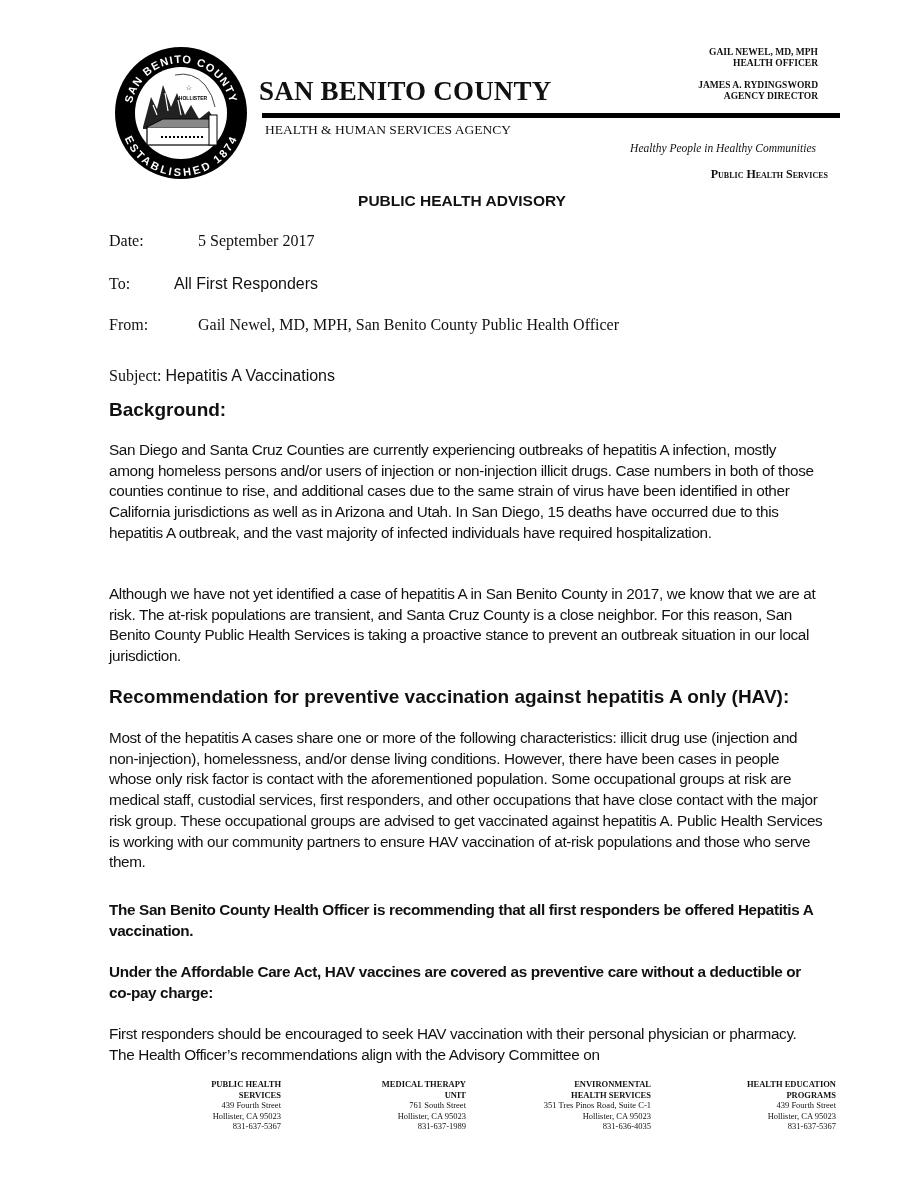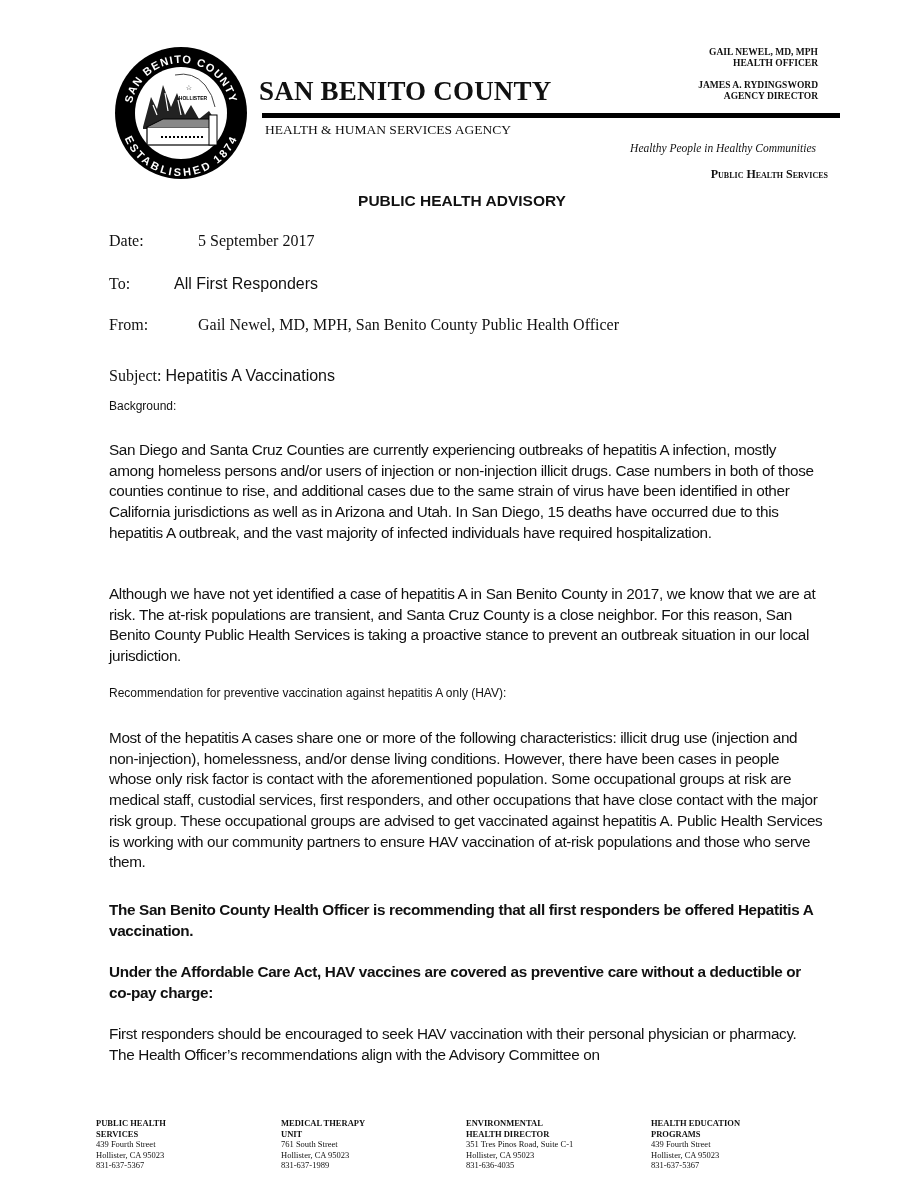--- a/index.html
+++ b/index.html
@@ -24,27 +24,27 @@
   
   #advisory-title { position: absolute; left: 0; width: 924px; top: 192px; text-align: center; font-size: 15.5px; font-weight: bold; }
 
   
   .memo-line { position: absolute; left: 109px; white-space: nowrap; }
   .memo-label { font-family: "Liberation Serif", "DejaVu Serif", serif; font-size: 16px; display: inline-block; }
   .memo-value-serif { font-family: "Liberation Serif", "DejaVu Serif", serif; font-size: 16px; margin-left: 24px; }
   .memo-value-sans { font-family: "Liberation Sans", "DejaVu Sans", sans-serif; font-size: 16px; }
 
   
-  .section-heading { position: absolute; left: 109px; font-family: "Liberation Sans", "DejaVu Sans", sans-serif; font-weight: normal; font-size: 12px; }
+  .section-heading { position: absolute; left: 109px; font-family: "Liberation Sans", "DejaVu Sans", sans-serif; font-weight: bold; font-size: 19px; }
   .para { position: absolute; left: 109px; width: 715px; font-family: "Liberation Sans", "DejaVu Sans", sans-serif; font-size: 15.3px; line-height: 20.7px; letter-spacing: -0.35px; }
   .para.bold { font-weight: bold; }
 
   
   #footer { position: absolute; left: 96px; top: 1079px; width: 740px; display: flex; justify-content: space-between; }
-  .footer-col { width: 185px; text-align: left; font-family: "Liberation Serif", "DejaVu Serif", serif; font-size: 8.5px; line-height: 10.5px; margin-top: 39px; }
+  .footer-col { width: 185px; text-align: right; font-family: "Liberation Serif", "DejaVu Serif", serif; font-size: 8.5px; line-height: 10.5px; }
   .footer-col .dept { font-weight: bold; }
 </style>
 </head>
 <body>
 
 <svg id="seal" viewBox="0 0 136 136">
   <defs>
     <path id="sealTopArc" d="M 18 68 A 50 50 0 0 1 118 68"></path>
     <path id="sealBottomArc" d="M 16 70 A 52 52 0 0 0 120 70"></path>
   </defs>
@@ -130,21 +130,21 @@
   </div>
   <div class="footer-col">
     <div class="dept">MEDICAL THERAPY</div>
     <div class="dept">UNIT</div>
     <div>761 South Street</div>
     <div>Hollister, CA  95023</div>
     <div>831-637-1989</div>
   </div>
   <div class="footer-col">
     <div class="dept">ENVIRONMENTAL</div>
-    <div class="dept">HEALTH DIRECTOR</div>
+    <div class="dept">HEALTH SERVICES</div>
     <div>351 Tres Pinos Road, Suite C-1</div>
     <div>Hollister, CA  95023</div>
     <div>831-636-4035</div>
   </div>
   <div class="footer-col">
     <div class="dept">HEALTH EDUCATION</div>
     <div class="dept">PROGRAMS</div>
     <div>439 Fourth Street</div>
     <div>Hollister, CA  95023</div>
     <div>831-637-5367</div>

